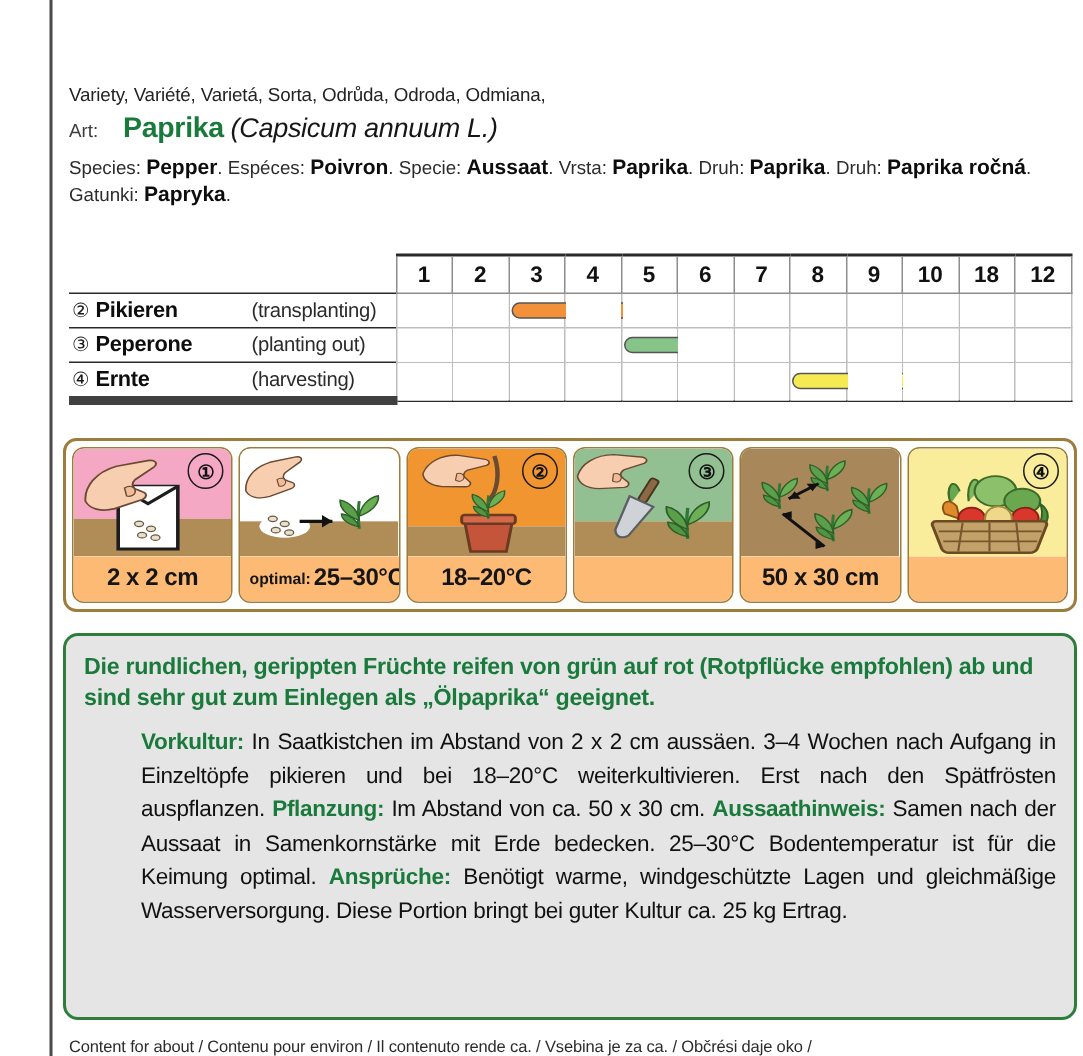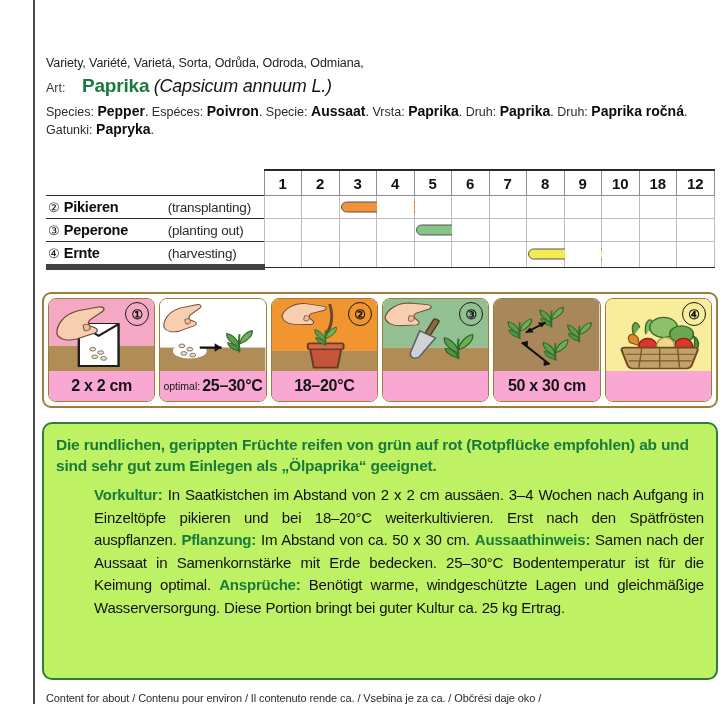--- a/index.html
+++ b/index.html
@@ -51,31 +51,31 @@
   .bar{position:absolute;top:50%;transform:translateY(-50%);height:11px;border-radius:6px;
        border:1px solid #555;box-sizing:border-box;}
 
   
   .strip{position:absolute;left:42px;top:292px;width:676px;height:116px;
       border:2px solid #9c7d3e;border-radius:9px;background:#fdfdfb;
       display:flex;gap:4px;padding:4px;box-sizing:border-box;}
   .panel{flex:1;border-radius:8px;overflow:hidden;position:relative;
       border:1px solid #9c7d3e;background:#fff;}
   .pnl-img{position:absolute;left:0;top:0;right:0;bottom:30px;overflow:hidden;}
-  .pnl-cap{position:absolute;left:0;right:0;bottom:0;height:30px;background:#f9a8d4;
+  .pnl-cap{position:absolute;left:0;right:0;bottom:0;height:30px;background:#fdba74;
       display:flex;align-items:center;justify-content:center;}
   .cap-txt{font-size:16px;font-weight:bold;color:#151515;letter-spacing:-0.3px;white-space:nowrap;}
-  .cap-pre{font-size:10.5px;font-weight:normal;color:#151515;margin-right:2px;}
+  .cap-pre{font-size:10.5px;font-weight:bold;color:#151515;margin-right:2px;padding-left:10px;}
   .badge{position:absolute;right:5px;top:3px;width:22px;height:22px;border-radius:50%;
       border:1.6px solid #1b1b1b;display:flex;align-items:center;justify-content:center;
       font-size:13px;font-weight:bold;color:#111;z-index:5;}
 
   
   .descbox{position:absolute;left:42px;top:422px;width:676px;height:258px;
-      border:2px solid #2e7d3a;border-radius:10px;background:#bef264;
+      border:2px solid #2e7d3a;border-radius:10px;background:#e5e5e5;
       box-sizing:border-box;padding:10px 12px 6px 12px;overflow:hidden;}
   .intro{font-size:15.5px;font-weight:bold;color:#1a7a3c;line-height:21px;letter-spacing:-0.2px;margin-bottom:8px;}
   .para{font-size:15px;color:#111;line-height:22.5px;text-align:justify;letter-spacing:-0.2px;margin-left:38px;}
   .para b{color:#1a7a3c;}
 
   
   .bottomline{position:absolute;left:46px;top:692px;width:676px;font-size:11px;
       color:#2b2b2b;white-space:nowrap;overflow:hidden;letter-spacing:-0.1px;}
 </style>
 </head>

